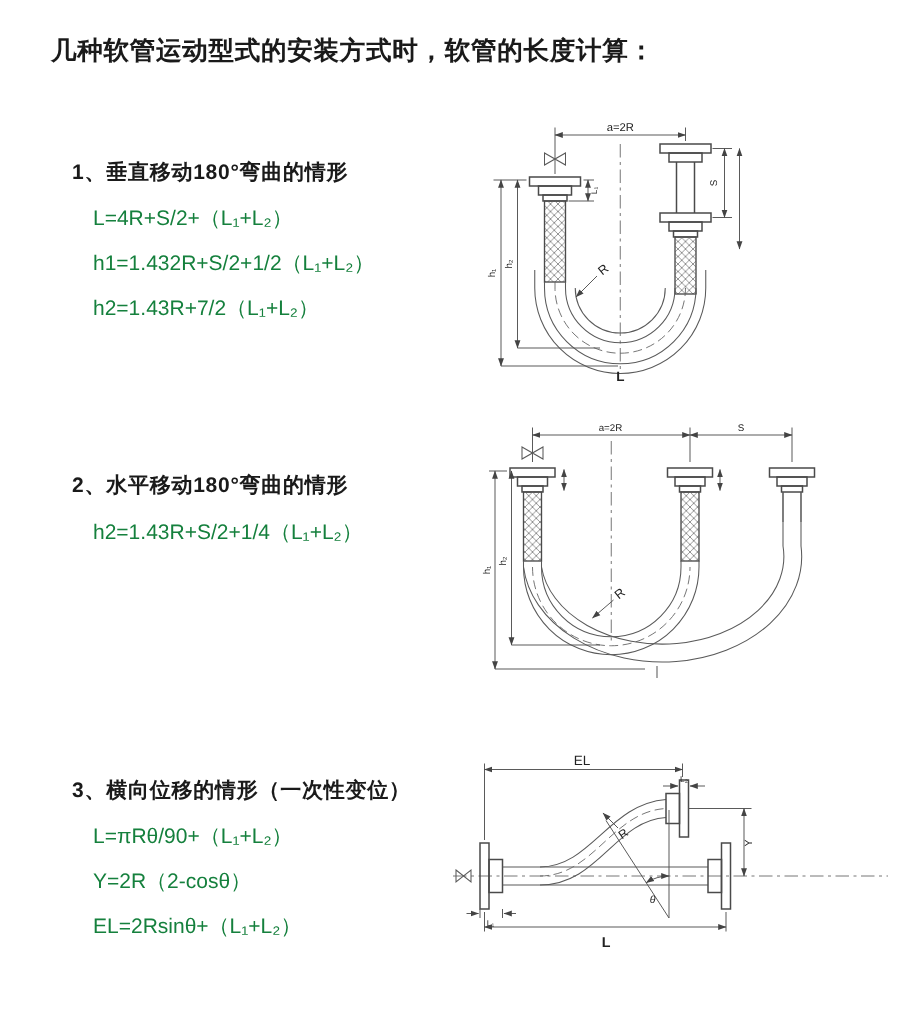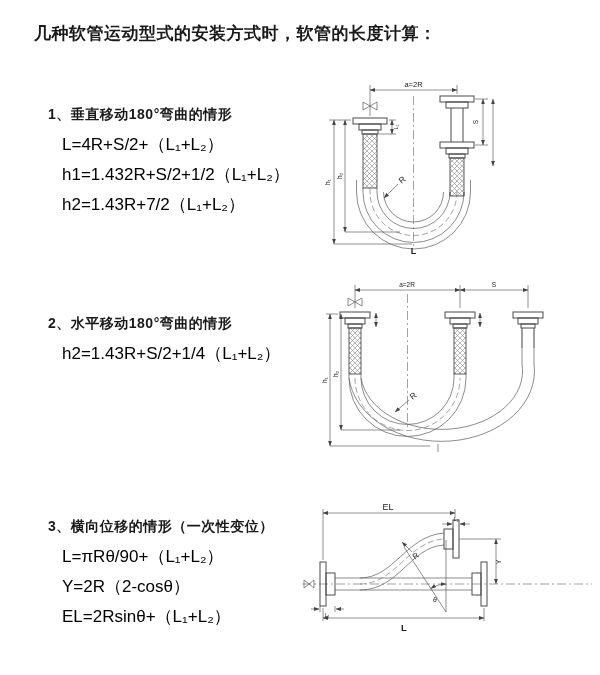--- a/index.html
+++ b/index.html
@@ -12,21 +12,21 @@
   .page-title{
     position:absolute;left:34px;top:22px;
     font-size:17px;font-weight:bold;letter-spacing:0.5px;white-space:nowrap;
   }
   .section{position:absolute;left:48px;width:270px;}
   .section-heading{
     font-size:14px;font-weight:bold;letter-spacing:0.5px;white-space:nowrap;
   }
   .formulas{margin-top:6px;margin-left:14px;}
   .formula-line{
-    font-size:17px;line-height:30px;white-space:nowrap;color:#000000;
+    font-size:14px;line-height:30px;white-space:nowrap;color:#15803d;
   }
   .diagram{position:absolute;}
   svg text{fill:#222;font-family:"Liberation Sans", sans-serif;}
   .geo{stroke:#4a4a4a;fill:none;stroke-width:1;}
   .geo-thin{stroke:#5a5a5a;fill:none;stroke-width:0.7;}
   .dim{stroke:#555;fill:none;stroke-width:0.65;}
   .cl{stroke:#666;fill:none;stroke-width:0.6;stroke-dasharray:9 3 2 3;}
   .hosedash{stroke:#666;fill:none;stroke-width:0.6;stroke-dasharray:6 3;}
   .braid{stroke:#4a4a4a;stroke-width:0.9;}
 </style>

